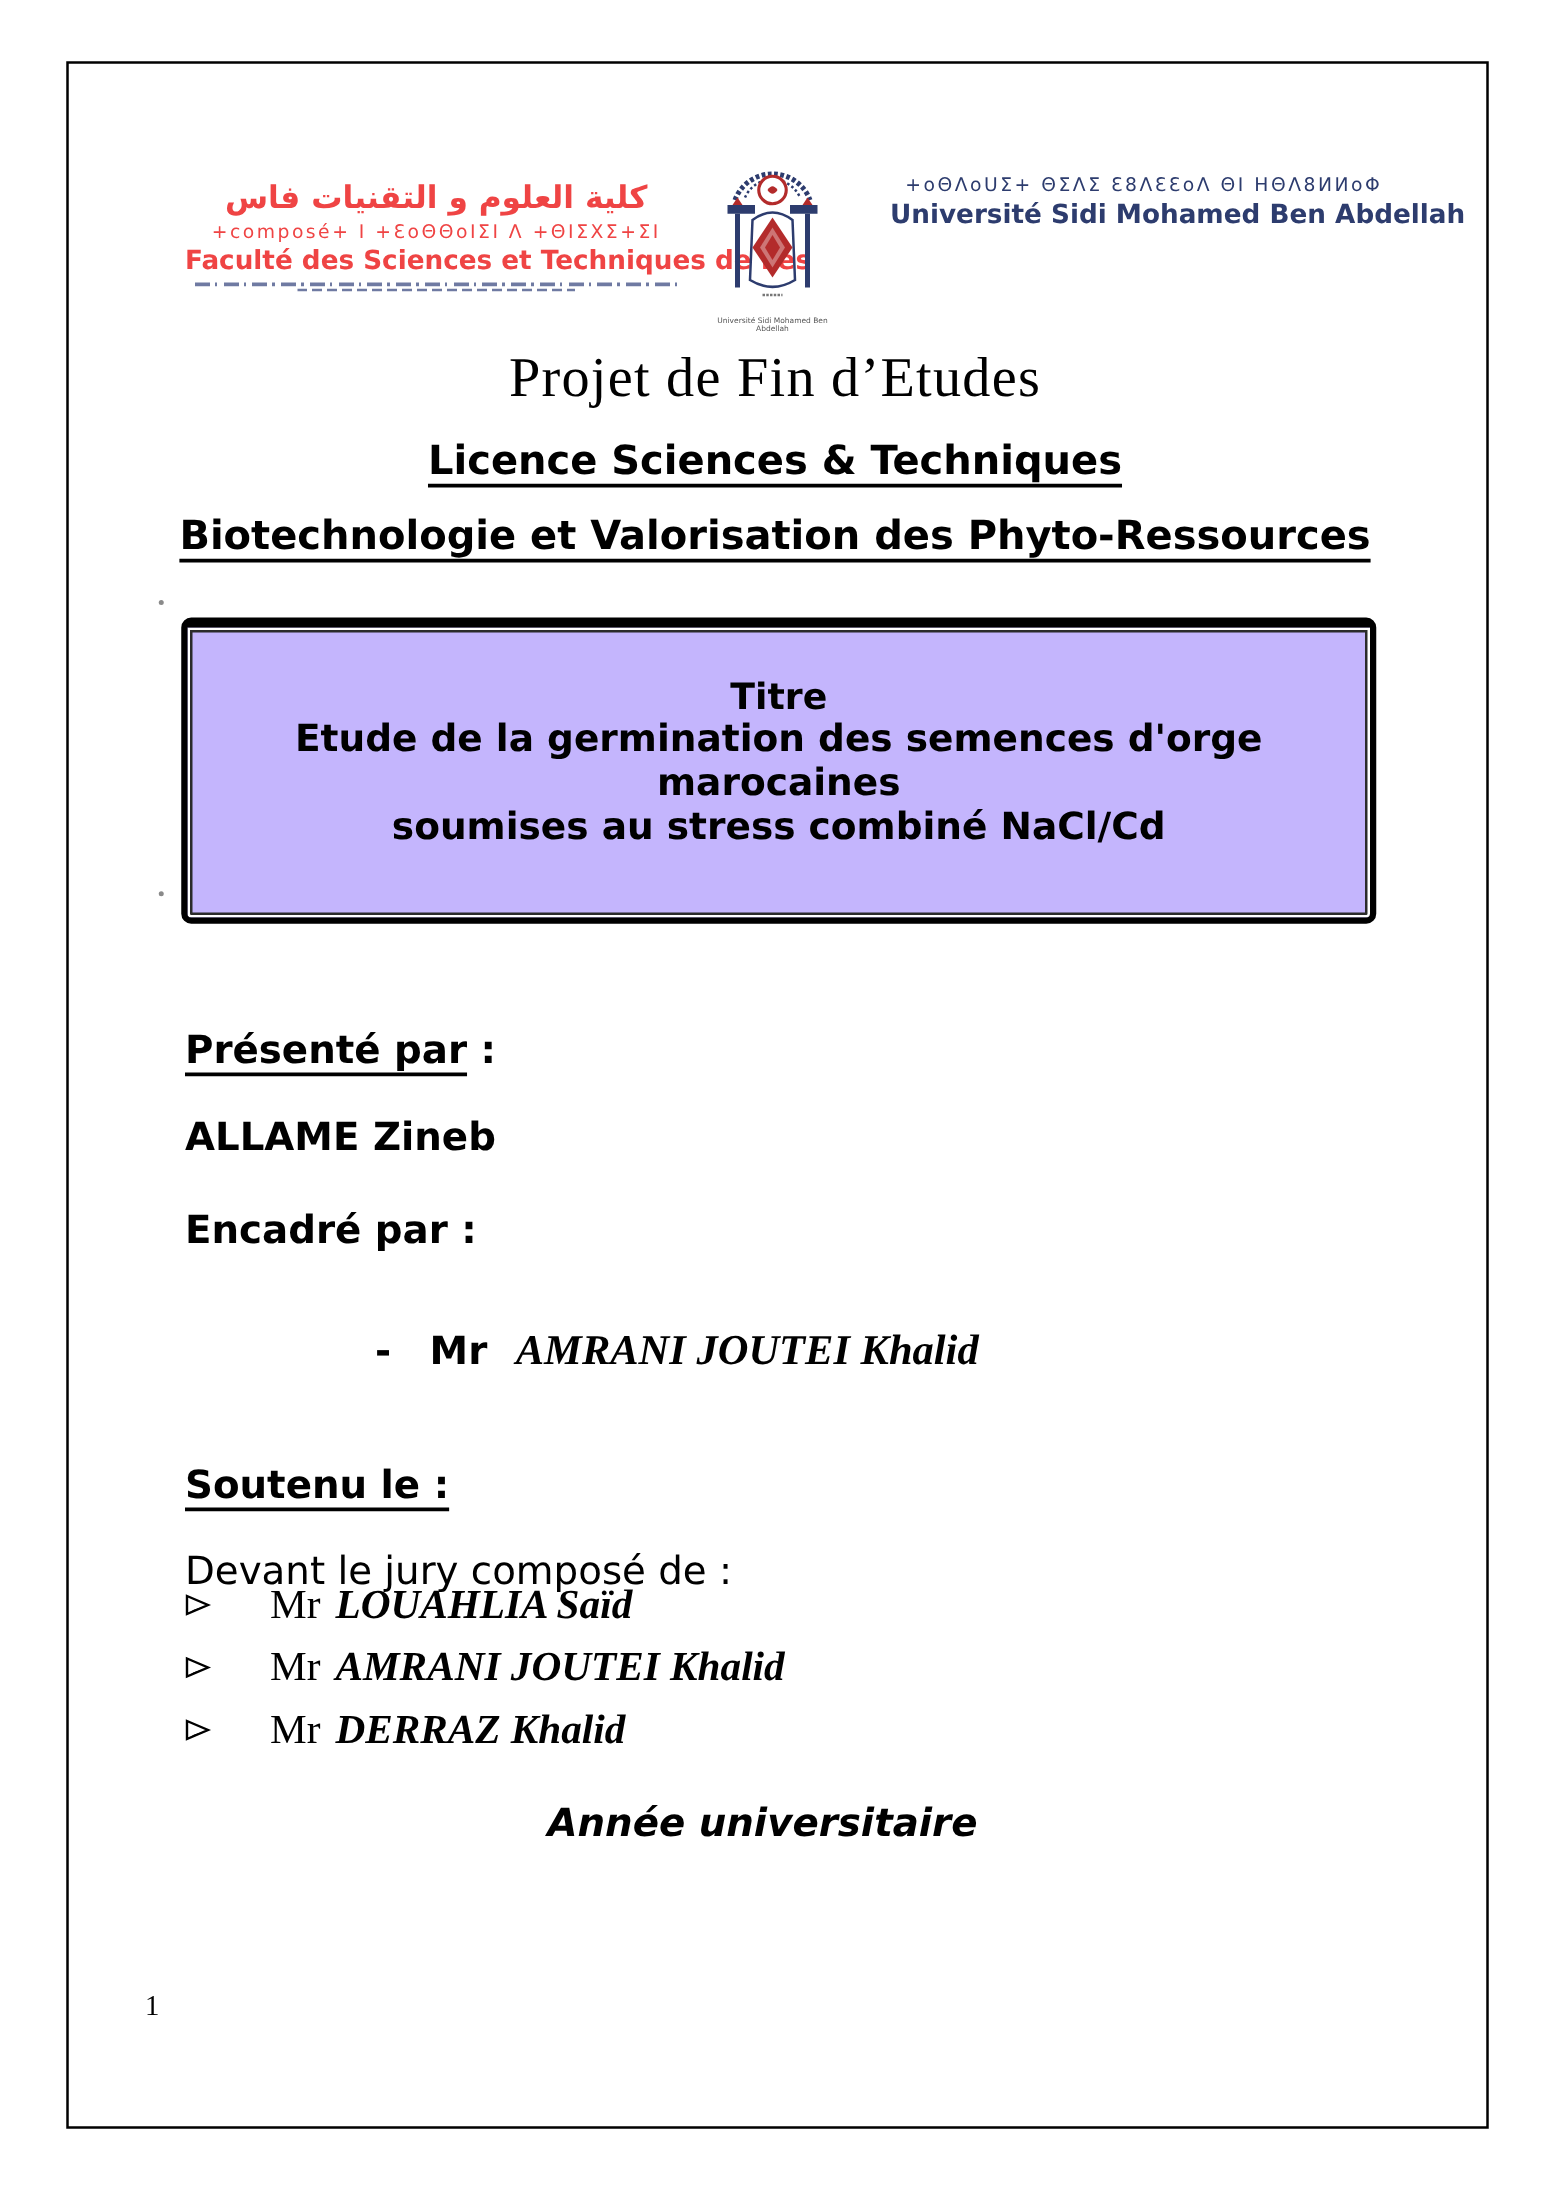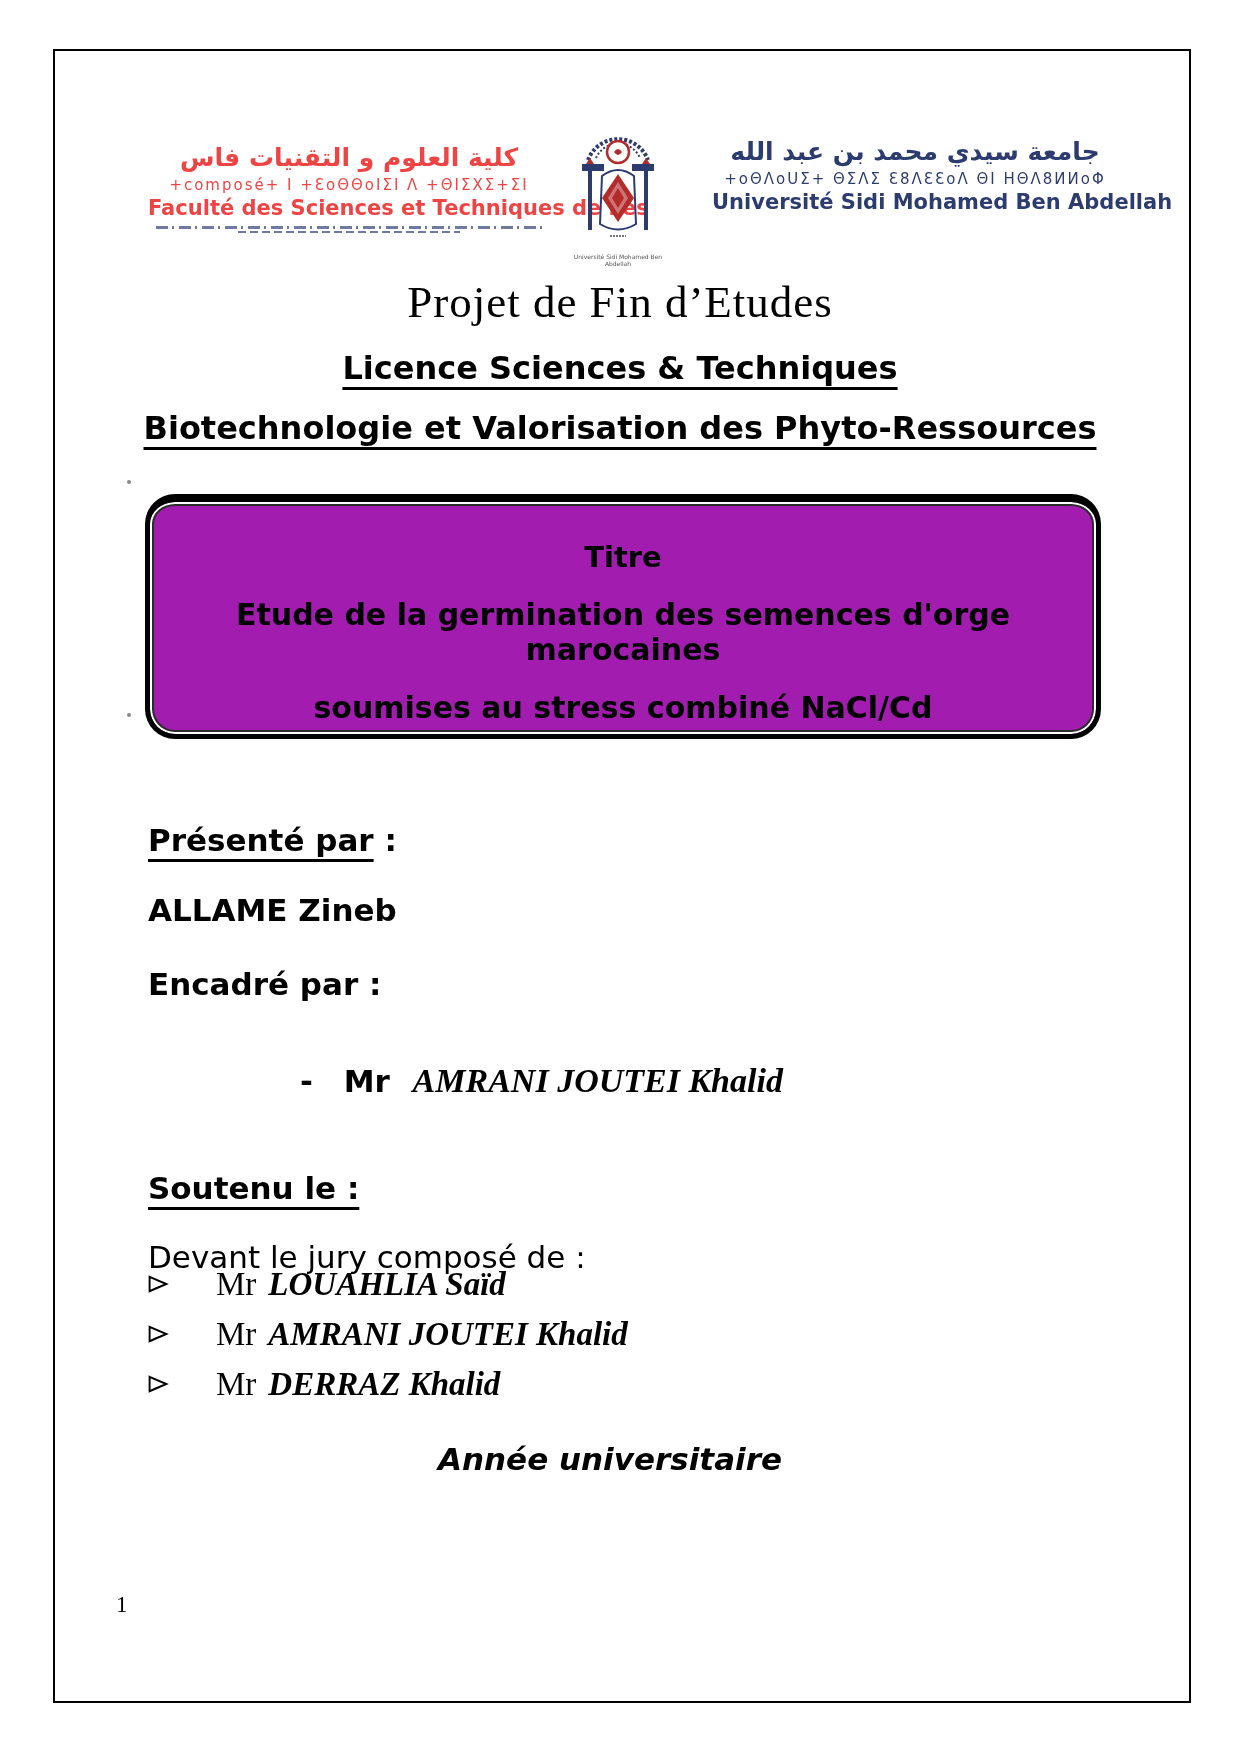--- a/index.html
+++ b/index.html
@@ -32,26 +32,26 @@
     position:absolute; left:53px; top:276px; width:1134px; text-align:center;
     font-family:"Liberation Serif", serif; font-size:45px; letter-spacing:1px;
   }
   .sub { position:absolute; left:53px; width:1134px; text-align:center; font-size:32px; font-weight:bold; }
   .sub1 { top:349px; }
   .sub2 { top:409px; }
   .u { text-decoration:underline; text-decoration-thickness:3px; text-underline-offset:8px; }
   
   .title-box {
     position:absolute; left:145px; top:494px; width:946px; height:232px;
-    border:5px solid #000; border-top-width:8px; border-radius:30px;
+    border:5px solid #000; border-top-width:8px; border-radius:8px;
     box-shadow: inset 0 0 0 2px #fff, inset 0 0 0 4px #2b2b2b;
-    text-align:center; background:#a21caf;
+    text-align:center; background:#c4b5fd;
   }
   .box-label { margin-top:38px; font-size:29px; font-weight:bold; }
-  .box-line  { margin-top:23px; font-size:30px; font-weight:bold; }
+  .box-line  { font-size:30px; font-weight:bold; }
   
   .line { position:absolute; left:148px; font-size:31px; font-weight:bold; white-space:nowrap;margin-top:36px; }
   .l-presente { top:786px; }
   .l-allame   { top:856px; }
   .l-encadre  { top:930px; }
   .l-soutenu  { top:1134px; }
   .l-devant   { top:1203px; font-weight:400; }
   .sup { position:absolute; left:300px; font-size:31px; font-weight:bold; white-space:nowrap; }
   .l-sup1 { top:991px; }
   .l-sup2 { top:1062px;text-align:right; }
@@ -109,21 +109,20 @@
 
       <polygon points="48,56 64,80 48,104 32,80" fill="#b32b2b"></polygon>
       <polygon points="48,64 58,80 48,96 38,80" fill="#fff" fill-opacity="0.35"></polygon>
       <polygon points="48,70 54,80 48,90 42,80" fill="#b32b2b"></polygon>
       <line x1="40" y1="118" x2="56" y2="118" stroke="#777" stroke-width="2" stroke-dasharray="2,1"></line>
     </svg>
     <div class="logo-caption">Université Sidi Mohamed Ben Abdellah</div>
   </div>
 
   <div class="h-right">
-    <div class="hdr-ar" dir="rtl">جامعة سيدي محمد بن عبد الله</div>
     <div class="hdr-tif">+oΘΛoUΣ+ ΘΣΛΣ Ɛ8ΛƐƐoΛ ΘI ΗΘΛ8ИИoΦ</div>
     <div class="hdr-fr">Université Sidi Mohamed Ben Abdellah</div>
   </div>
 
   <div class="doc-title">Projet de Fin d’Etudes</div>
 
   <div class="sub sub1">
     <span class="u">Licence Sciences &amp; Techniques</span>
   </div>
   <div class="sub sub2">

